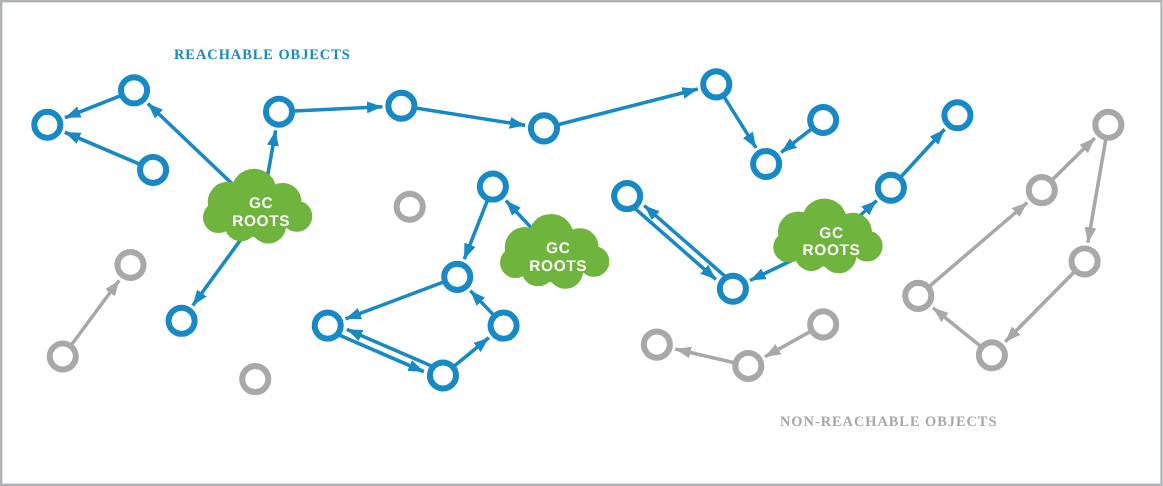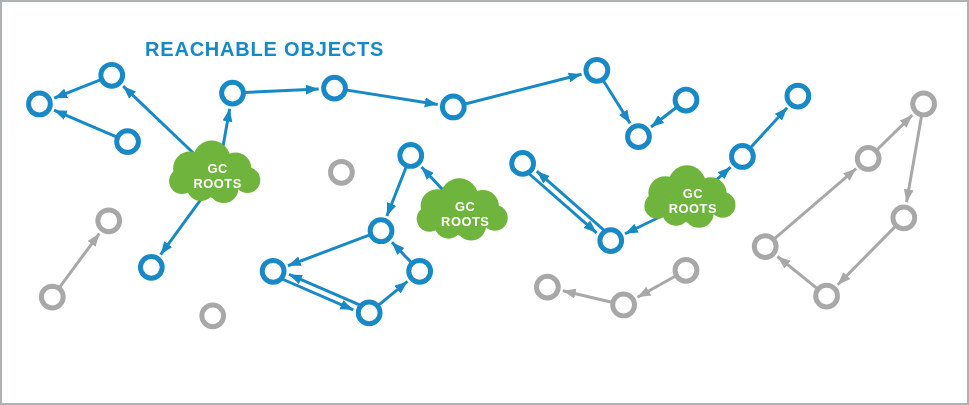--- a/index.html
+++ b/index.html
@@ -8,23 +8,23 @@
     width:969px;height:405px;
     box-sizing:border-box;
     border:2px solid #aeb2b5;
     background:#ffffff;
     overflow:hidden;
     font-family:"Liberation Sans",sans-serif;
   }
   .canvas svg{position:absolute;left:0;top:0;}
   .label{
     position:absolute;
-    font-family:Liberation Sans, sans-serif;
+    font-family:Liberation Serif, serif;
     font-weight:bold;
-    font-size:20px;
+    font-size:12px;
     letter-spacing:0.8px;
     white-space:nowrap;
   }
   .cloud-text{
     fill:#ffffff;
     font-family:"Liberation Sans",sans-serif;
     font-weight:bold;
     font-size:13px;
     letter-spacing:0.5px;
   }
@@ -134,13 +134,14 @@
       <circle cx="548" cy="288" r="11" fill="#ffffff" stroke="#a8a8a8" stroke-width="5"></circle>
       <circle cx="625" cy="306" r="11" fill="#ffffff" stroke="#a8a8a8" stroke-width="5"></circle>
       <circle cx="688" cy="271" r="11" fill="#ffffff" stroke="#a8a8a8" stroke-width="5"></circle>
       <circle cx="768" cy="247" r="11" fill="#ffffff" stroke="#a8a8a8" stroke-width="5"></circle>
       <circle cx="830" cy="297" r="11" fill="#ffffff" stroke="#a8a8a8" stroke-width="5"></circle>
       <circle cx="872" cy="158" r="11" fill="#ffffff" stroke="#a8a8a8" stroke-width="5"></circle>
       <circle cx="908" cy="218" r="11" fill="#ffffff" stroke="#a8a8a8" stroke-width="5"></circle>
       <circle cx="928" cy="103" r="11" fill="#ffffff" stroke="#a8a8a8" stroke-width="5"></circle>
     </svg>
   <div class="label" style="left: 143px; top: 36px; color: rgb(23, 137, 198);">REACHABLE OBJECTS</div>
+  <div class="label" style="left: 648px; top: 342px; color: rgb(168, 168, 168);">NON-REACHABLE OBJECTS</div>
 </div>
 
 </body></html>

